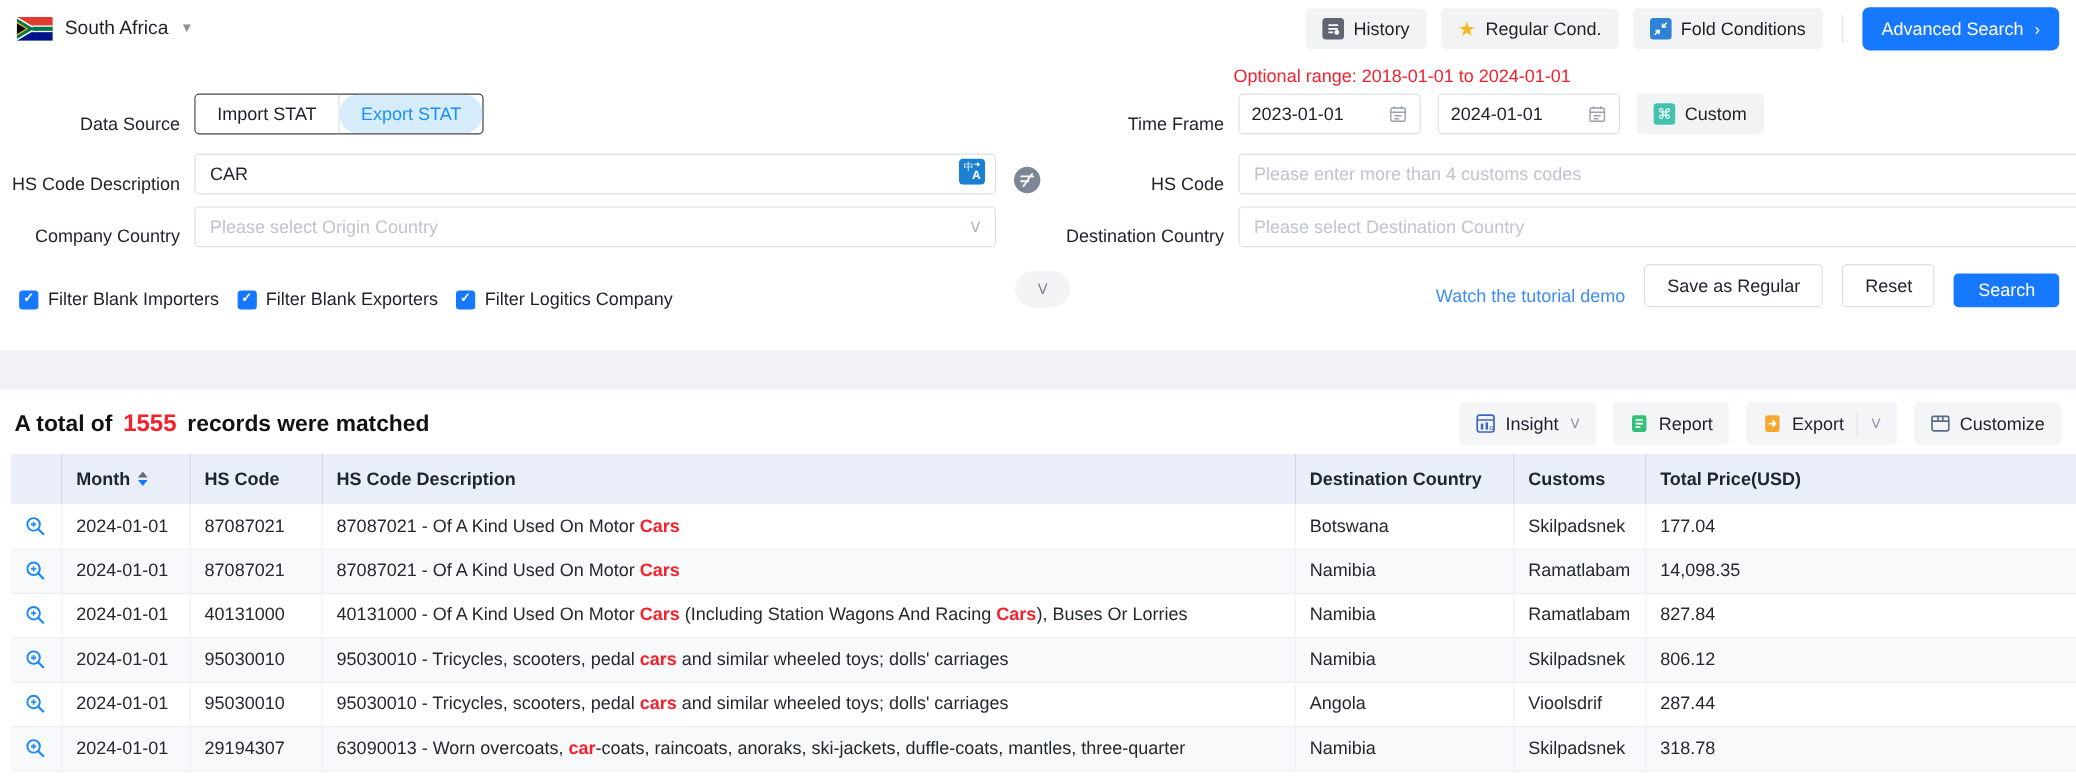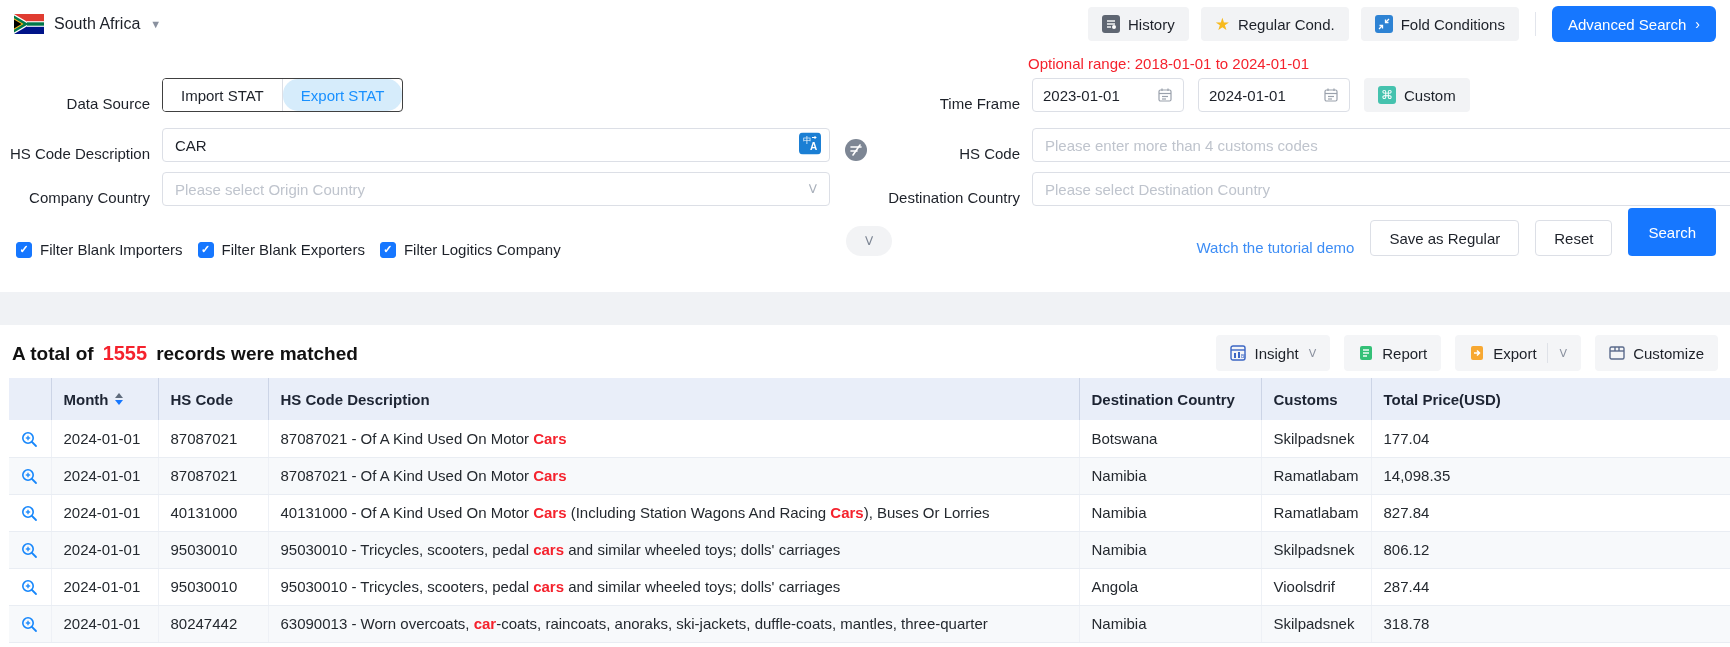--- a/index.html
+++ b/index.html
@@ -37,21 +37,21 @@
   .in-icon { position:absolute; right:8px; top:50%; transform:translateY(-50%); }
   .sel-chev { position:absolute; right:12px; top:50%; transform:translateY(-50%); color:#a9b0bb; font-size:12px; }
   .round-icon { margin-left:14px; cursor:pointer; display:inline-flex; }
   .cbx { display:flex; align-items:center; gap:8px; font-size:15px; color:#1d2129; cursor:pointer; }
   .cbox { width:16px; height:16px; border-radius:3px; border:1px solid #c6cbd4; background:#fff; display:flex; align-items:center; justify-content:center; }
   .cbox.checked { background:#1677ff; border-color:#1677ff; }
   .cbox.checked::after { content:"✓"; color:#fff; font-size:11px; font-weight:bold; line-height:1; }
   .collapse-pill { position:absolute; left:846px; top:226px; width:46px; height:30px; background:#f2f3f5; border-radius:16px; display:flex; align-items:center; justify-content:center; color:#7d8694; font-size:12px; cursor:pointer; }
   .link { color:#3d8df5; font-size:15px; cursor:pointer; white-space:nowrap; }
   .btn-outline { height:36px; padding:0 18px; border:1px solid #dcdfe6; border-radius:4px; background:#fff; font-size:15px; color:#1d2129; display:flex; align-items:center; cursor:pointer; white-space:nowrap; }
-  .btn-primary { height:48px; padding:0 20px; border-radius:4px; background:#1677ff; color:#fff; font-size:15px; display:flex; align-items:center; cursor:pointer; }
+  .btn-primary { height:28px; padding:0 20px; border-radius:4px; background:#1677ff; color:#fff; font-size:15px; display:flex; align-items:center; cursor:pointer; }
 
   .band { position:absolute; top:292px; left:0; right:0; height:33px; background:#f0f2f5; }
 
   
   .results { position:absolute; top:331px; left:0; right:0; height:44px; display:flex; align-items:center; justify-content:space-between; padding:0 12px; }
   .rtitle { font-size:19px; font-weight:700; color:#111; display:flex; align-items:baseline; gap:9px; }
   .rcount { color:#f5222d; font-size:20px; font-weight:700; }
   .rbtns { display:flex; align-items:center; gap:14px;text-align:right; }
   .rpill { height:36px; background:#f4f5f7; border-radius:4px; display:flex; align-items:center; gap:8px; padding:0 14px; font-size:15px; color:#1d2129; cursor:pointer; white-space:nowrap; }
   .rpill .chev-s { margin-left:2px; }
@@ -433,21 +433,21 @@
         <span class="mag">
           <svg width="17" height="17" viewBox="0 0 17 17">
                   <circle cx="7" cy="7" r="5.2" fill="none" stroke="#1787fb" stroke-width="1.6"></circle>
                   <line x1="11" y1="11" x2="15" y2="15" stroke="#1787fb" stroke-width="1.8" stroke-linecap="round"></line>
                   <line x1="4.8" y1="7" x2="9.2" y2="7" stroke="#1787fb" stroke-width="1.3"></line>
                   <line x1="7" y1="4.8" x2="7" y2="9.2" stroke="#1787fb" stroke-width="1.3"></line>
                 </svg>
         </span>
       </td>
       <td>2024-01-01</td>
-      <td>80247442</td>
+      <td>29194307</td>
       <td class="c-desc"><span>63090013 - Worn overcoats, </span><span class="hl">car</span><span>-coats, raincoats, anoraks, ski-jackets, duffle-coats, mantles, three-quarter</span></td>
       <td>Namibia</td>
       <td>Skilpadsnek</td>
       <td>318.78</td>
     </tr>
   </tbody>
     </table>
   </div>
 
 </div>

